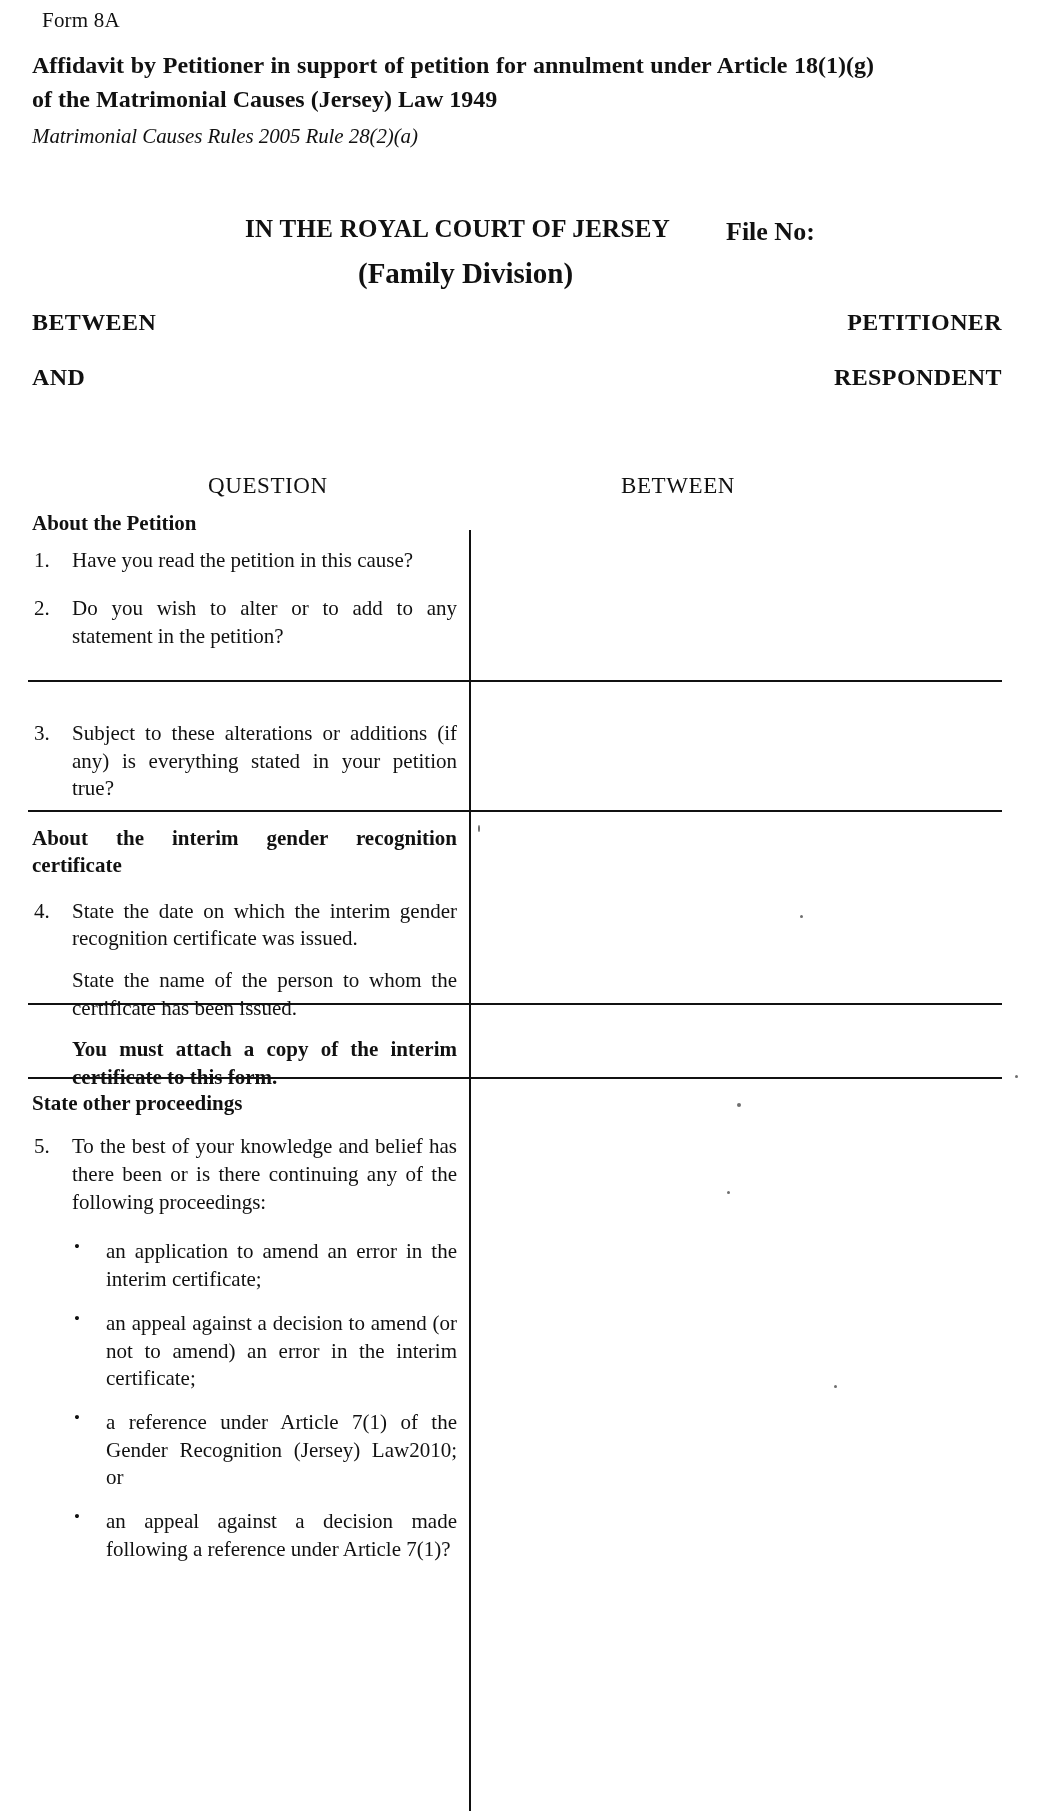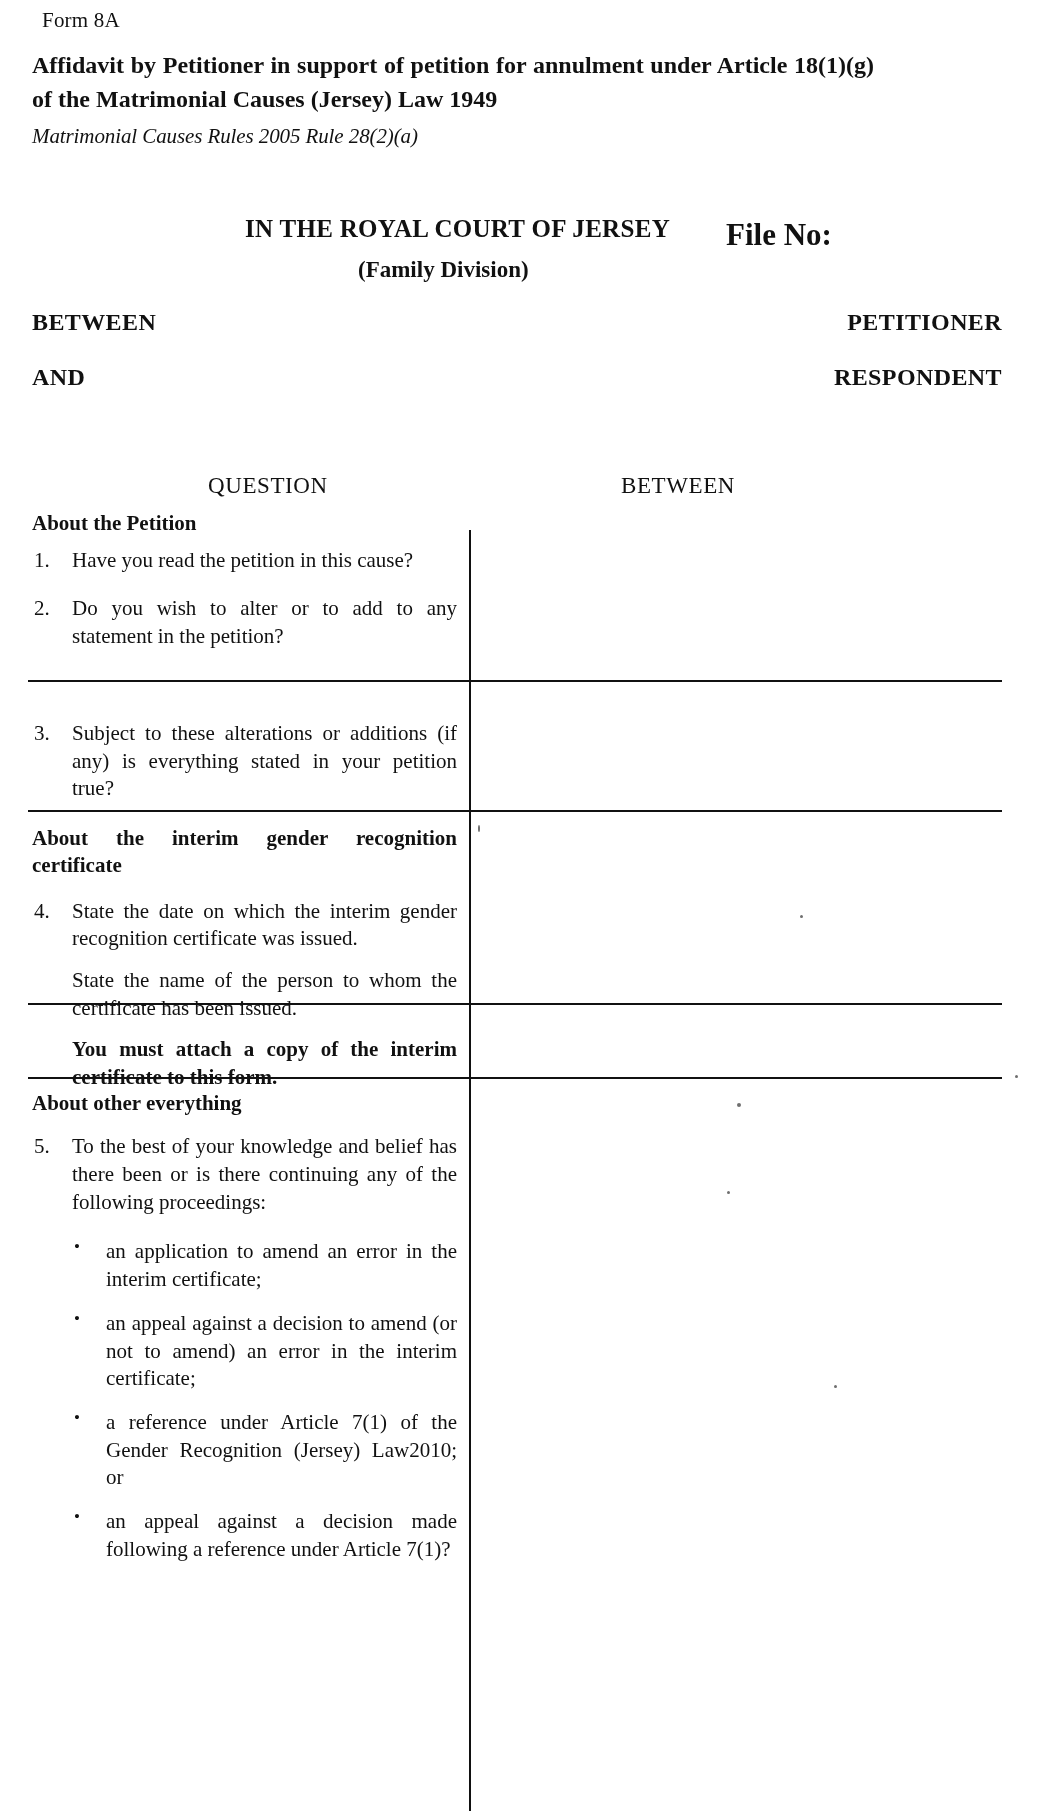--- a/index.html
+++ b/index.html
@@ -67,28 +67,28 @@
     left: 245px;
     top: 0;
     font-size: 25px;
     font-weight: bold;
     letter-spacing: 0.3px;
   }
   .file-no {
     position: absolute;
     left: 726px;
     top: 2px;
-    font-size: 31px;
+    font-size: 26px;
     font-weight: bold;
   }
   .division {
     position: absolute;
     left: 358px;
     top: 257px;
-    font-size: 23px;
+    font-size: 29px;
     font-weight: bold;
   }
 
   .party-row {
     position: absolute;
     left: 0;
     width: 1046px;
     height: 30px;
   }
   .party-row.between { top: 309px; }
@@ -288,21 +288,21 @@
       </div>
       <div class="qitem cont">
         <span>State the name of the person to whom the certificate has been issued.</span>
       </div>
       <div class="qitem cont bold">
         <span>You must attach a copy of the interim certificate to this form.</span>
       </div>
     </div>
 
     <div class="qcol" style="top:635px;">
-      <div class="sec-head">About other everything</div>
+      <div class="sec-head">State other proceedings</div>
       <div class="qitem" style="margin-top:16px;">
         <span class="num">5.</span>
         <span>To the best of your knowledge and belief has there been or is there continuing any of the following proceedings:</span>
       </div>
       <ul class="bullets" style="margin-top:22px;">
         <li>
           <span class="dot">•</span>
           <span>an application to amend an error in the interim certificate;</span>
         </li>
         <li>

